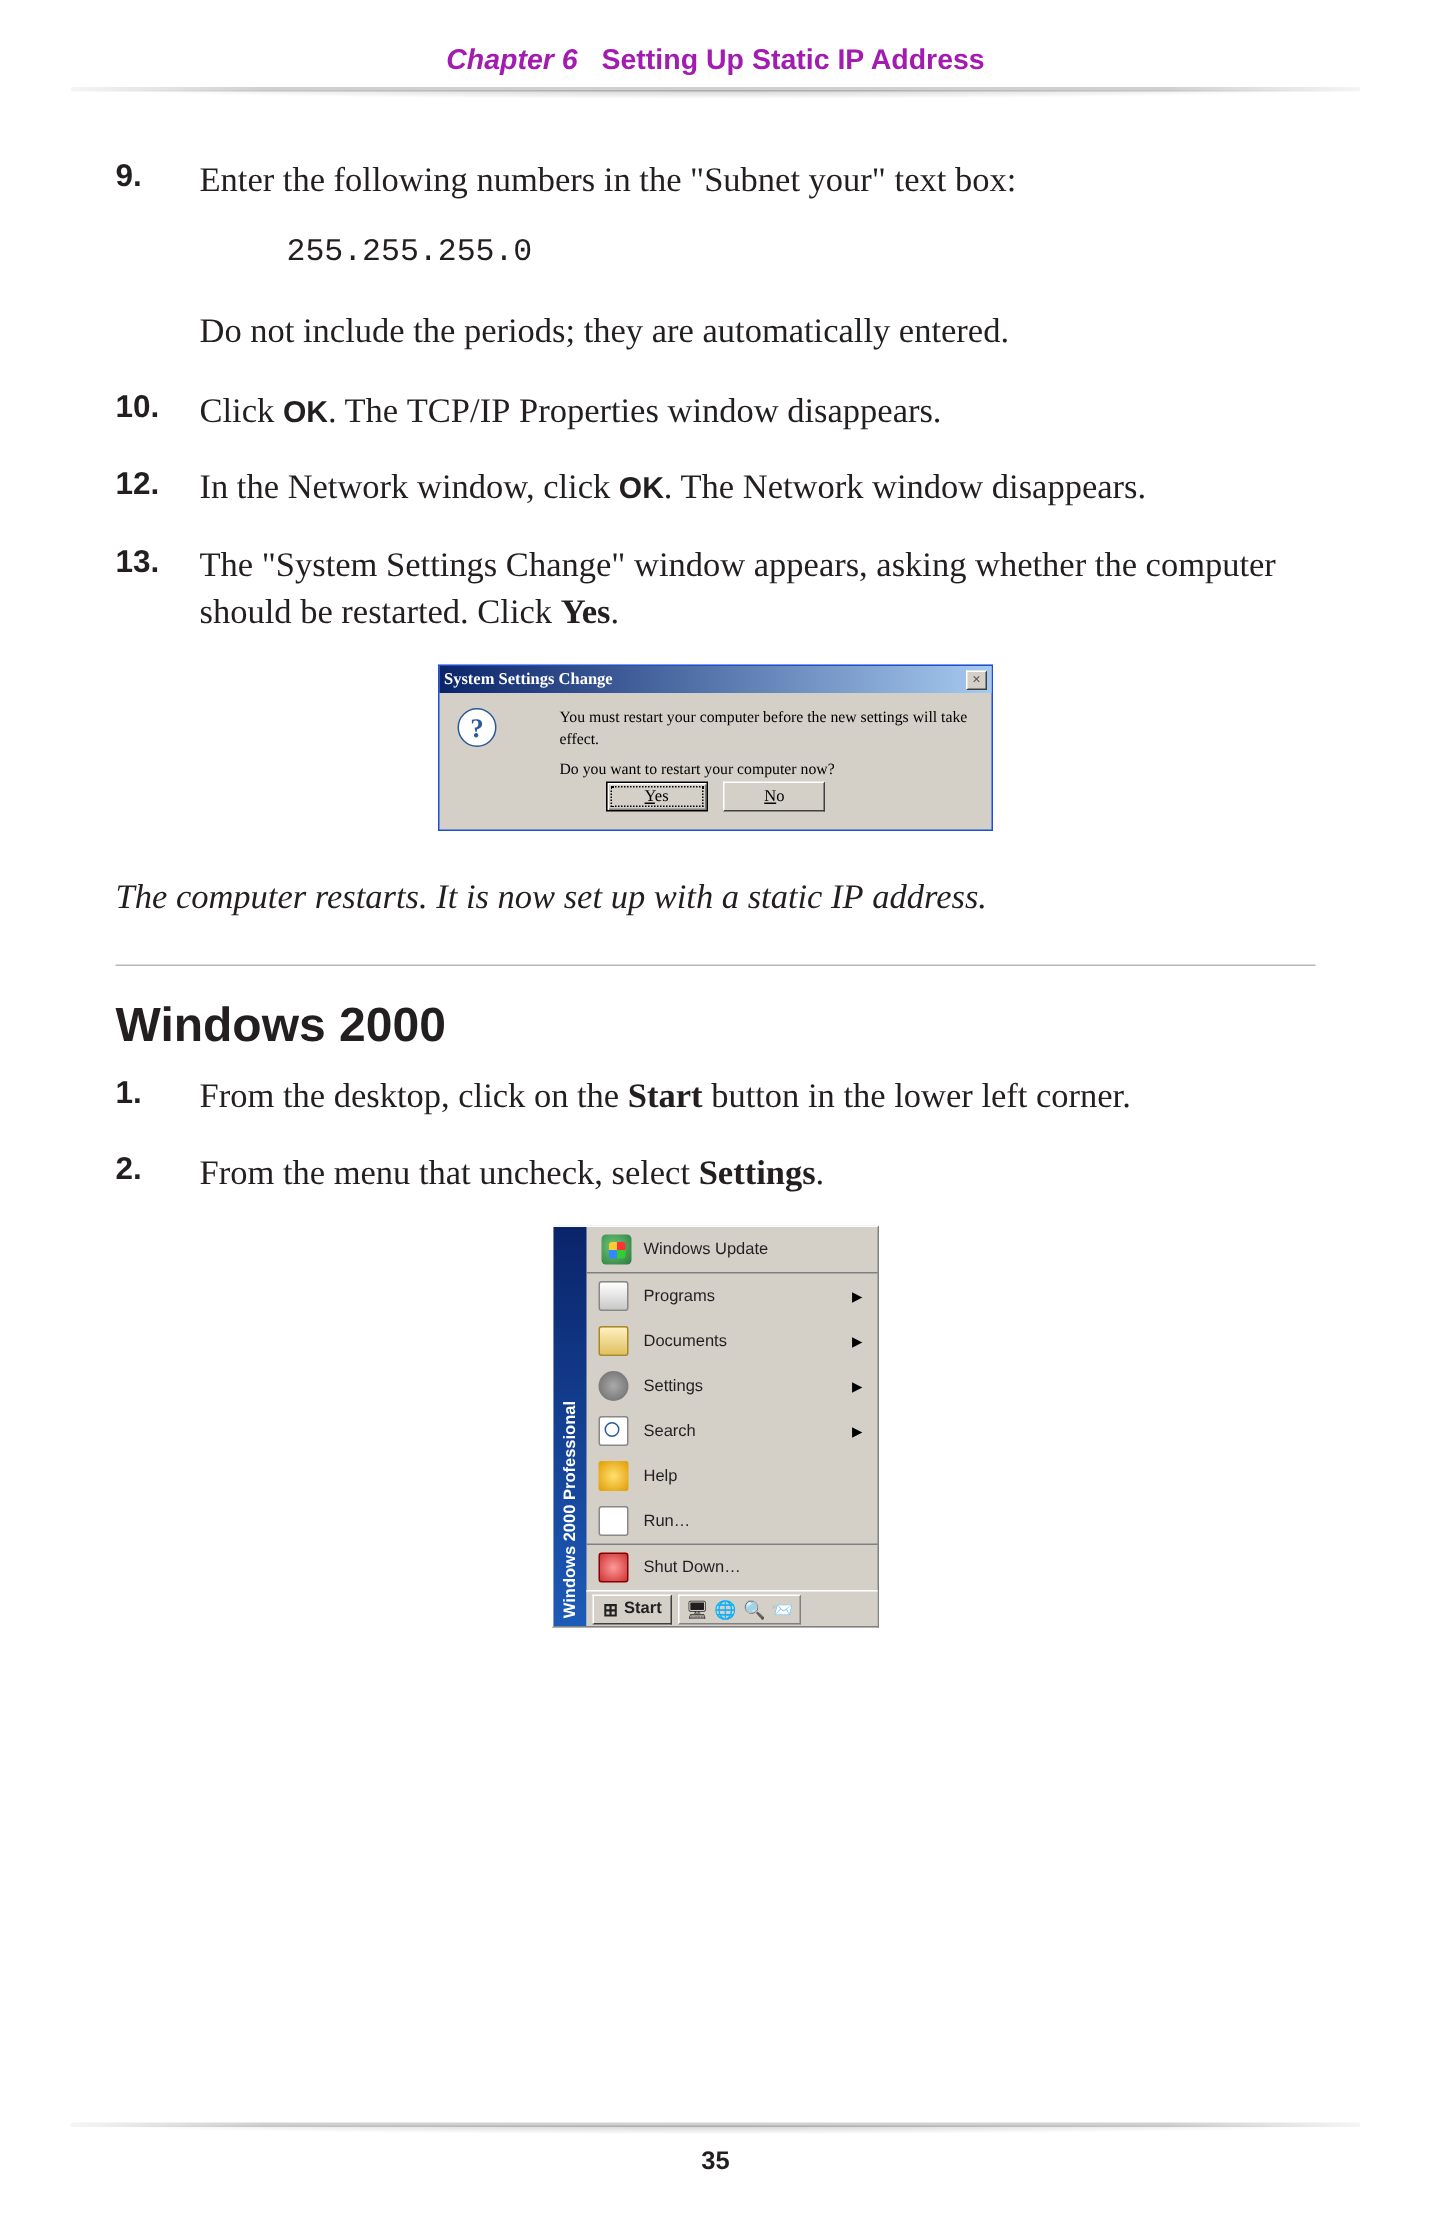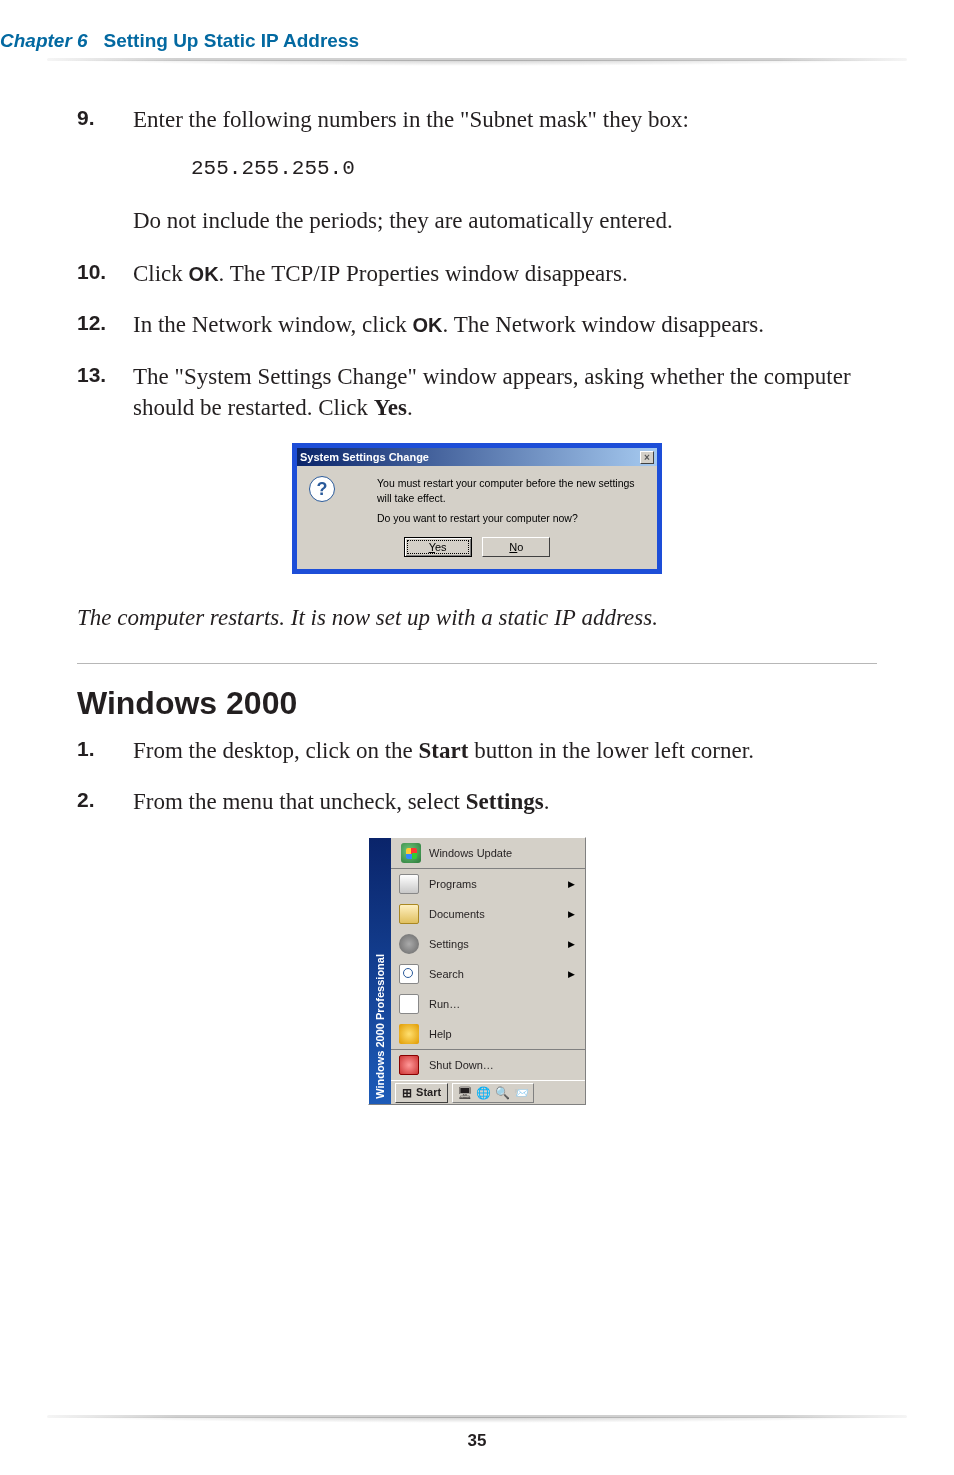--- a/index.html
+++ b/index.html
@@ -1,38 +1,38 @@
 <!DOCTYPE html>
 <html><head>
 <meta charset="utf-8">
 <style>
   * { box-sizing: border-box; margin: 0; padding: 0; }
   html, body { width: 954px; background: #fff; font-family: "Times New Roman", Times, serif; color: #231f20; }
   .page { width: 954px; min-height: 1475px; position: relative; padding: 30px 0 0 0; }
-  .running-head { font-family: Arial, Helvetica, sans-serif; font-size: 19px; font-weight: 700; color: #0369a1; margin-bottom: 6px; }
+  .running-head { text-align: center; font-family: Arial, Helvetica, sans-serif; font-size: 19px; font-weight: 700; color: #a21caf; margin-bottom: 6px; }
   .running-head .italic { font-style: italic; }
   .hr-wrap { width: 860px; margin: 0 auto 38px auto; }
   .hr-top { height: 3px; background: linear-gradient(to right, #f5f5f5 0%, #d0d0d0 15%, #d0d0d0 85%, #f5f5f5 100%); border-radius: 2px; }
   .hr-shadow { height: 6px; background: radial-gradient(ellipse at 50% -20%, rgba(0,0,0,0.22), rgba(0,0,0,0) 70%); margin-top: -1px; }
   .content { width: 800px; margin: 0 auto; font-size: 23px; line-height: 1.35; }
   .step { display: flex; margin-bottom: 20px; }
   .step .num { width: 56px; flex: 0 0 56px; font-family: Arial, Helvetica, sans-serif; font-weight: 700; font-size: 21px; }
   .step .body { flex: 1; }
   .mono { font-family: "Courier New", monospace; font-size: 21px; display: block; text-align: left; margin-left: 114px; margin-top: 4px; }
   .sub-para { margin-left: 56px; margin-top: 22px; margin-bottom: 22px; }
   .sc { font-variant: small-caps; }
   .dialog-wrap { display:flex; justify-content:center; margin: 10px 0 28px 0; }
-  .win-dialog { width: 370px; border: 5px solid #1d4ed8; background: #d4d0c8; font-family: Liberation Sans, sans-serif; font-size: 10px; color: #000; }
+  .win-dialog { width: 370px; border: 1px solid #1d4ed8; background: #d4d0c8; font-family: Liberation Serif, serif; font-size: 10px; color: #000; }
   .win-title { background: linear-gradient(to right, #0a246a, #a6caf0); color: #fff; font-weight: 700; display: flex; align-items: center; justify-content: space-between; padding: 2px 3px; font-size: 11px; }
   .win-close { width: 14px; height: 13px; background: #d4d0c8; border: 1px solid #fff; border-right-color:#404040; border-bottom-color:#404040; color:#555; font-size:10px; line-height:11px; text-align:center; }
   .win-body { padding: 10px 12px 12px 12px; }
   .win-row { display:flex; align-items:flex-start; gap:10px; }
   .q-icon { width:26px; height:26px; border:1.5px solid #2a5a9a; border-radius:50%; background:#fff; display:flex; align-items:center; justify-content:center; color:#2a5a9a; font-weight:700; font-size:18px; flex:0 0 26px; }
   .q-text { font-size:10.5px;margin-left:32px; }
-  .win-btns { text-align:center; margin-top:12px; }
+  .win-btns { text-align:center; }
   .win-btn { display:inline-block; width:68px; height:20px; line-height:18px; text-align:center; background:#d4d0c8; border:1px solid #404040; border-top-color:#fff; border-left-color:#fff; margin:0 4px; font-size:11px; }
   .win-btn.default { outline:1px dotted #000; outline-offset:-4px; border:1px solid #000; box-shadow: inset 1px 1px 0 #fff, inset -1px -1px 0 #808080; }
   .u { text-decoration: underline; }
   .after-para { margin-top: 8px; margin-bottom: 30px; font-style: italic; }
   .section-rule { width: 800px; height:1px; background:#b7b7b7; margin: 0 auto 18px auto; }
   .h2 { font-family: Arial, Helvetica, sans-serif; font-weight:700; font-size:32px; margin: 0 0 10px 0; }
   .startmenu-wrap { display:flex; justify-content:center; margin-top: 12px; }
   .startmenu { width: 218px; background:#d4d0c8; border:1px solid #808080; border-top-color:#fff; border-left-color:#fff; font-family: Tahoma, Arial, sans-serif; font-size:11px; }
   .sm-top { display:flex; align-items:center; height:30px;justify-content:center; }
   .sm-stripe { width:22px; background: linear-gradient(#0a246a,#1d5bb8); align-self: stretch; display:flex; align-items:flex-end; justify-content:center; }
@@ -76,21 +76,21 @@
   <div class="hr-wrap">
     <div class="hr-top"></div>
       <div class="hr-shadow"></div>
   </div>
 
   <div class="content">
 
     <div class="step">
       <div class="num">9.</div>
       <div class="body">
-        <span>Enter the following numbers in the "Subnet mask" they box:</span>
+        <span>Enter the following numbers in the "Subnet your" text box:</span>
       </div>
     </div>
     <span class="mono">255.255.255.0</span>
     <div class="sub-para">Do not include the periods; they are automatically entered.</div>
 
     <div class="step">
       <div class="num">10.</div>
       <div class="body">
         <span>Click </span><b class="sans">OK</b><span>. The </span><span class="sc">TCP/IP</span><span> Properties window disappears.</span>
       </div>
@@ -196,28 +196,28 @@
                   </div>
                   <div class="sm-item">
                     <div class="left">
                       <span class="ic ic-search"></span>
                       <span>Search</span>
                     </div>
                     <span class="arrow">▶</span>
                   </div>
                   <div class="sm-item">
                     <div class="left">
+                      <span class="ic ic-help"></span>
+                      <span>Help</span>
+                    </div>
+                  </div>
+                  <div class="sm-item">
+                    <div class="left">
                       <span class="ic ic-run"></span>
                       <span>Run…</span>
-                    </div>
-                  </div>
-                  <div class="sm-item">
-                    <div class="left">
-                      <span class="ic ic-help"></span>
-                      <span>Help</span>
                     </div>
                   </div>
                 </div>
             </div>
             <div class="sm-section">
               <div class="sm-item">
                 <div class="left">
                     <span class="ic ic-shut"></span>
                     <span>Shut Down…</span>
                   </div>

